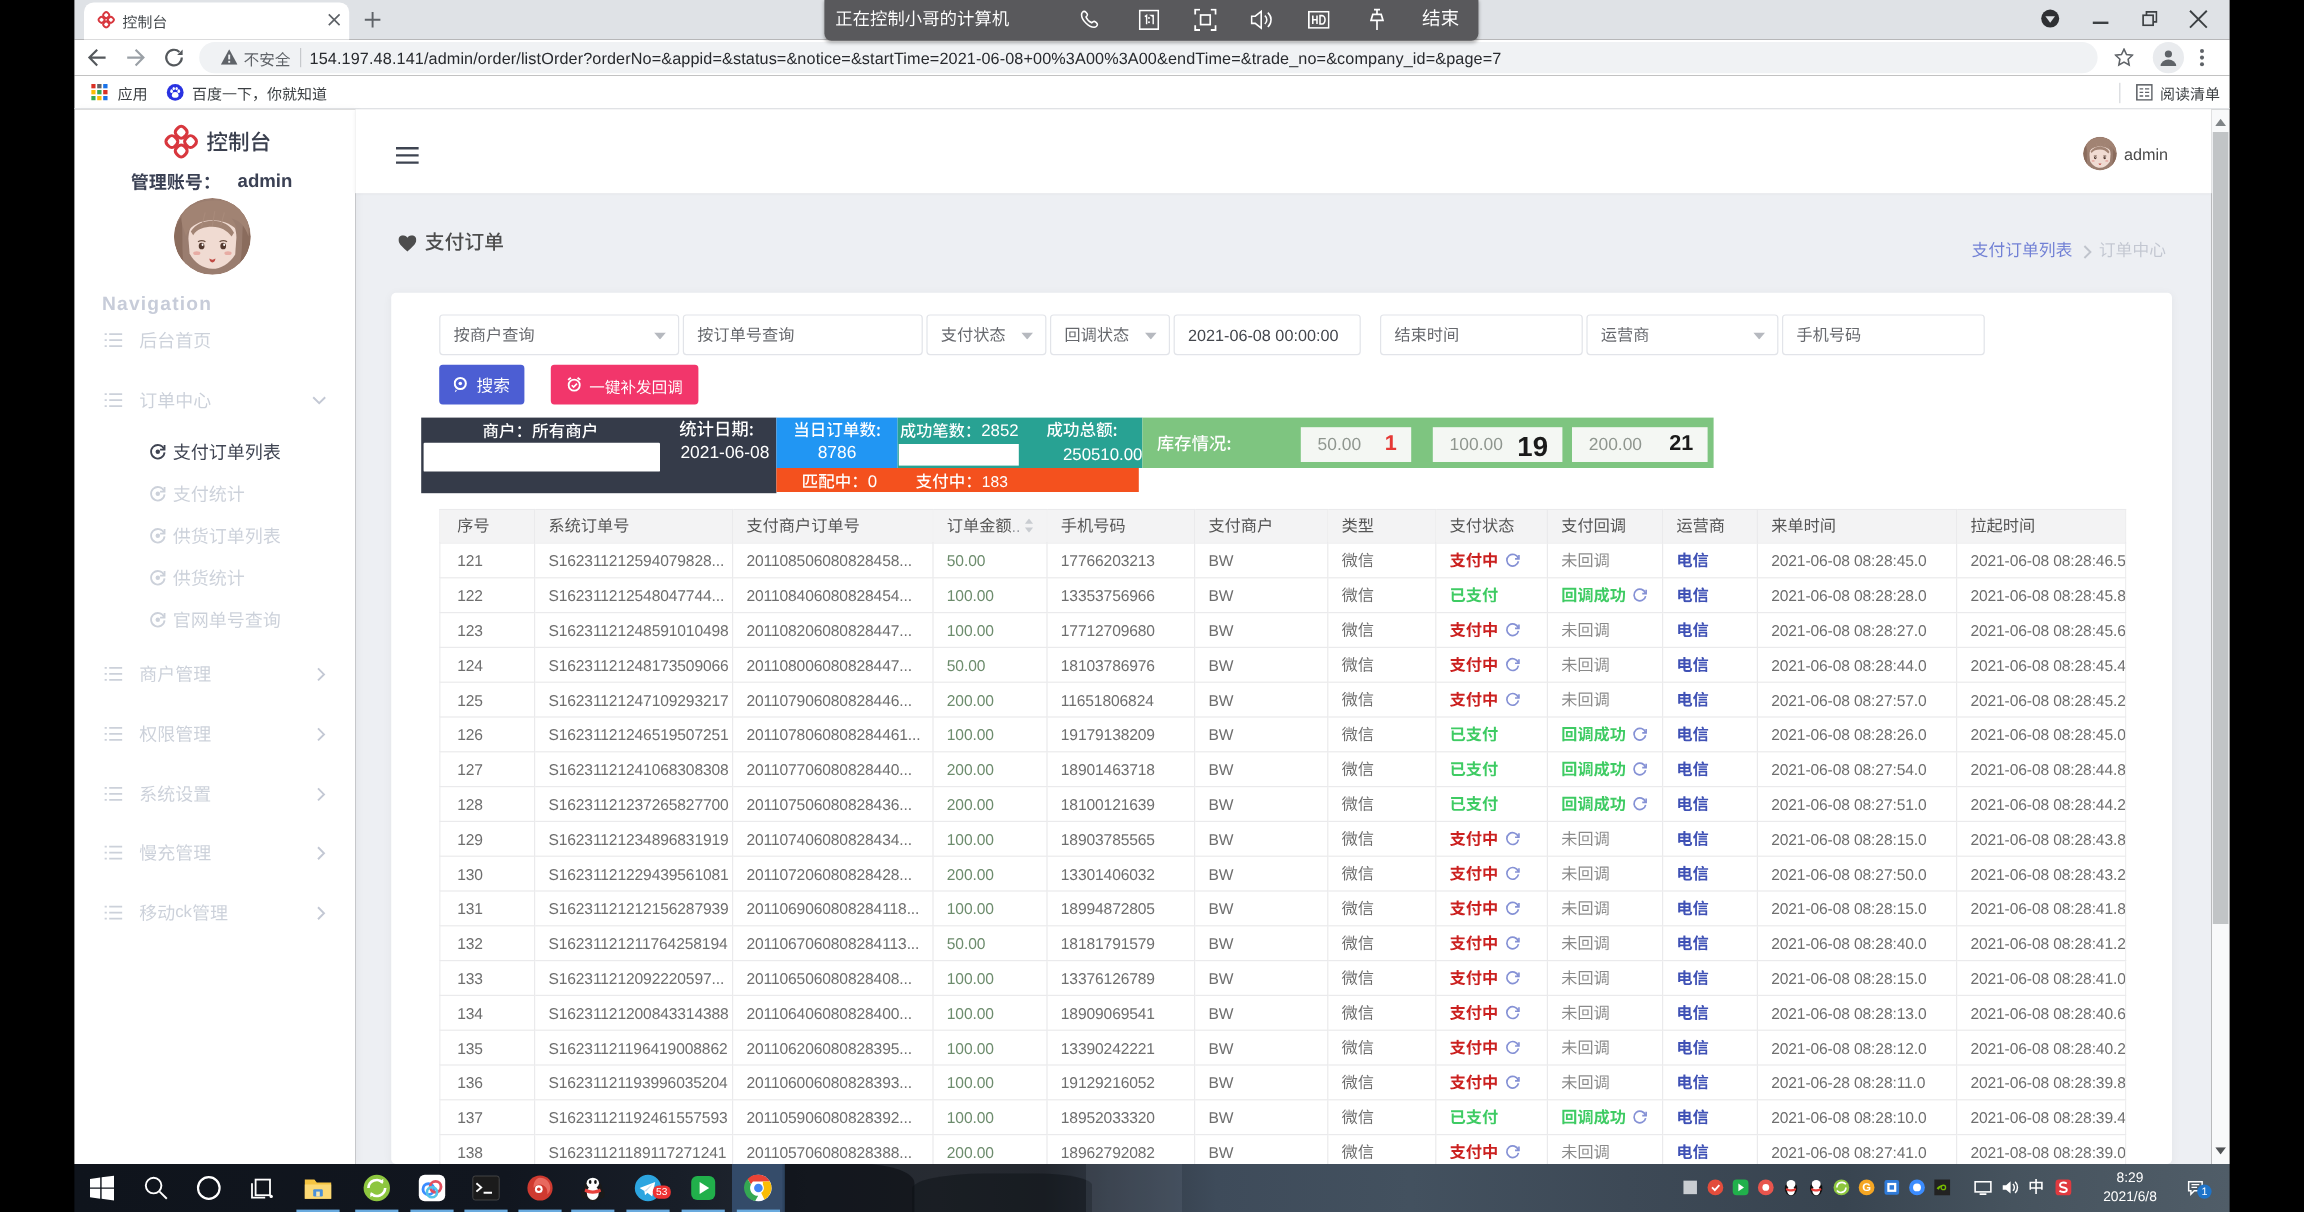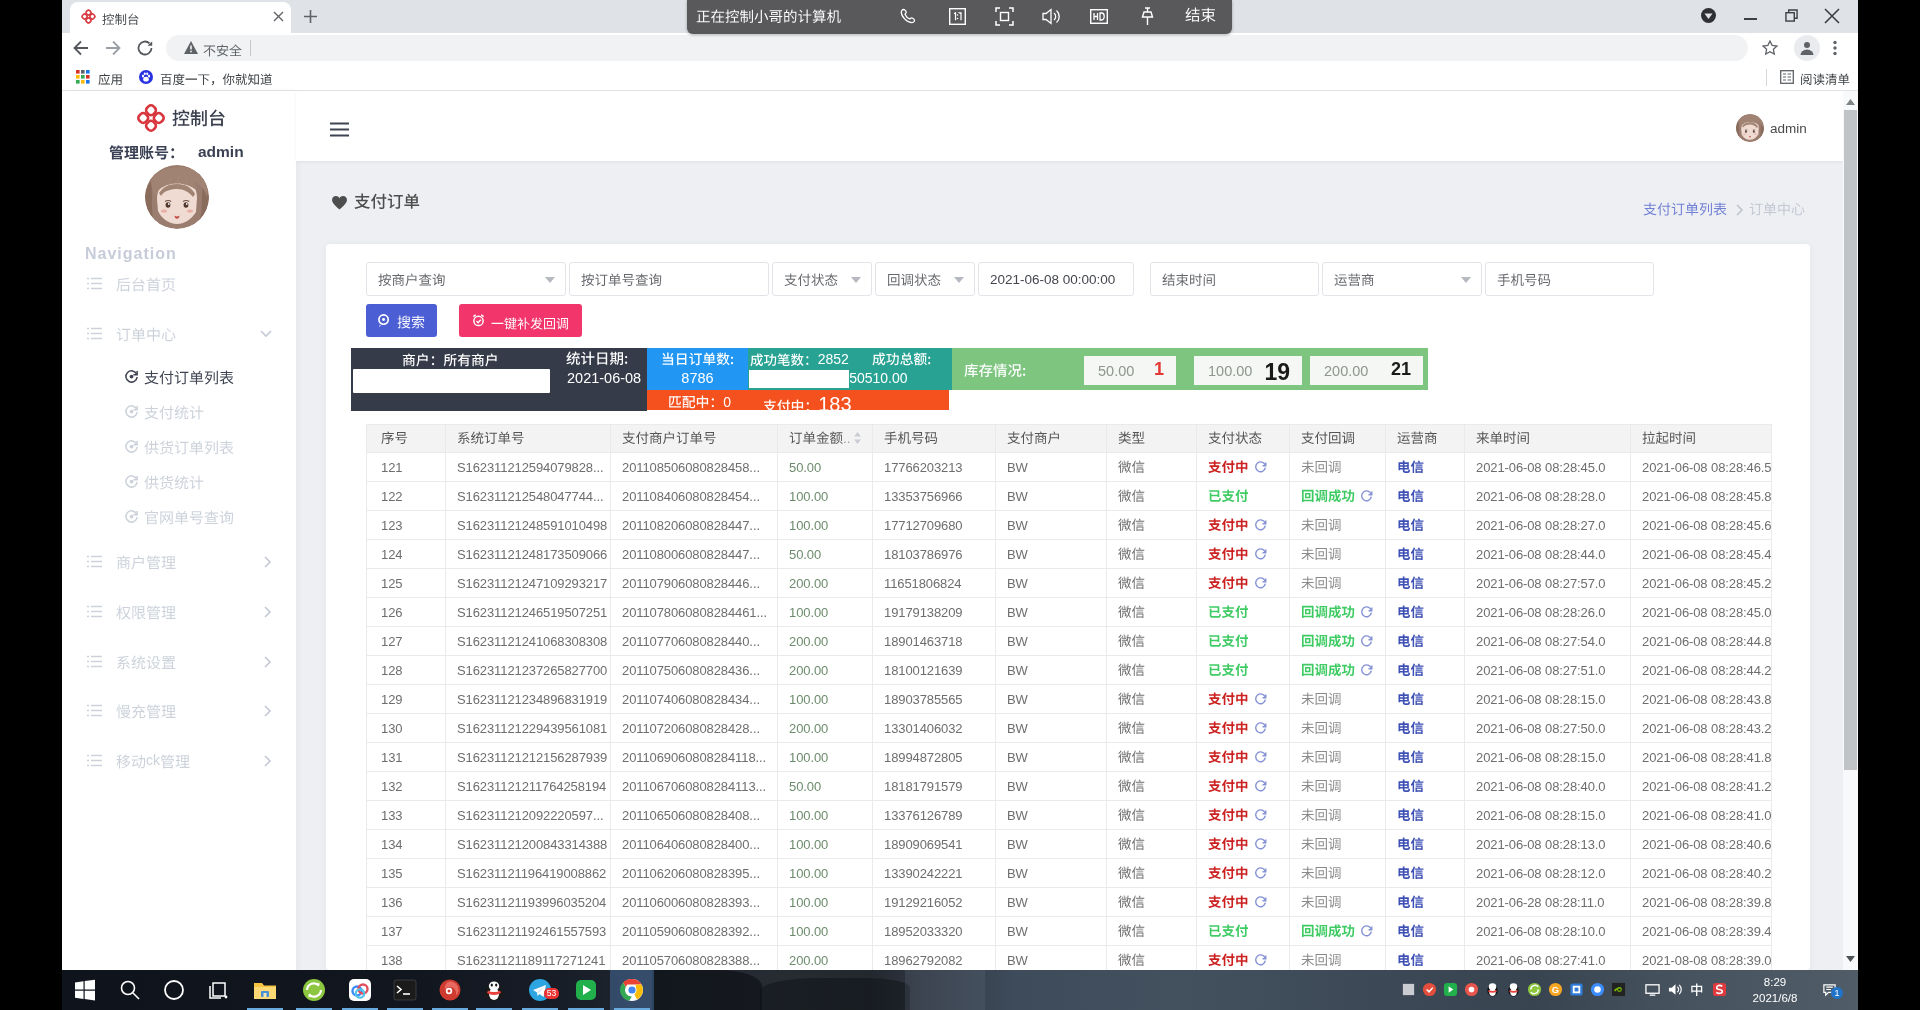--- a/index.html
+++ b/index.html
@@ -55,20 +55,21 @@
 <div class="ab" style="left:166px;top:35px;width:1582px;height:26px;background:#f0f2f4;border-radius:13px;"></div>
 <svg class="ab" style="left:184px;top:41px" width="14" height="13" viewBox="0 0 14 13">
       <path d="M7 0L14 13H0z" fill="#5f6368"></path>
       <rect x="6.2" y="4.5" width="1.6" height="4" fill="#f0f2f4"></rect>
       <rect x="6.2" y="9.7" width="1.6" height="1.6" fill="#f0f2f4"></rect>
     </svg>
 <div class="ab" style="left:203px;top:41px;width:44px;height:14px;color:#5f6368;"><svg class="zh" width="39.0" height="13" viewBox="0 -880 3000 1000">
         <path fill="currentColor" d="M559 -478C678 -398 828 -280 899 -203L960 -261C885 -338 733 -450 615 -526ZM69 -770V-693H514C415 -522 243 -353 44 -255C60 -238 83 -208 95 -189C234 -262 358 -365 459 -481V78H540V-584C566 -619 589 -656 610 -693H931V-770Z M1414 -823 C1430 -793 1447 -756 1461 -725 H1093 V-522 H1168 V-654 H1829 V-522 H1908 V-725 H1549 C1534 -758 1510 -806 1491 -842 ZM1656 -378 C1625 -297 1581 -232 1524 -178 C1452 -207 1379 -233 1310 -256 C1335 -292 1362 -334 1389 -378 ZM1299 -378 C1263 -320 1225 -266 1193 -223 C1276 -195 1367 -162 1456 -125 C1359 -60 1234 -18 1082 9 C1098 25 1121 59 1130 77 C1293 42 1429 -10 1536 -91 C1662 -36 1778 23 1852 73 L1914 8 C1837 -41 1723 -96 1599 -148 C1660 -209 1707 -285 1742 -378 H1935 V-449 H1430 C1457 -499 1482 -549 1502 -596 L1421 -612 C1401 -561 1372 -505 1341 -449 H1069 V-378 Z M2493 -851 C2392 -692 2209 -545 2026 -462 C2045 -446 2067 -421 2078 -401 C2118 -421 2158 -444 2197 -469 V-404 H2461 V-248 H2203 V-181 H2461 V-16 H2076 V52 H2929 V-16 H2539 V-181 H2809 V-248 H2539 V-404 H2809 V-470 C2847 -444 2885 -420 2925 -397 C2936 -419 2958 -445 2977 -460 C2814 -546 2666 -650 2542 -794 L2559 -820 ZM2200 -471 C2313 -544 2418 -637 2500 -739 C2595 -630 2696 -546 2807 -471 Z"></path>
       </svg></div>
 <div class="ab" style="left:250px;top:40px;width:1px;height:16px;background:#c6c9cc;"></div>
+<div class="ab" style="left:258px;top:41px;width:1480px;height:15px;font-size:13.5px;color:#27292d;letter-spacing:0.1px;">154.197.48.141/admin/order/listOrder?orderNo=&amp;appid=&amp;status=&amp;notice=&amp;startTime=2021-06-08+00%3A00%3A00&amp;endTime=&amp;trade_no=&amp;company_id=&amp;page=7</div>
 <svg class="ab" style="left:1762px;top:40px" width="16" height="16" viewBox="0 0 16 16">
       <path d="M8 1l2.1 4.4 4.9.6-3.6 3.3.9 4.8L8 11.7l-4.3 2.4.9-4.8L1 6l4.9-.6z" fill="none" stroke="#5f6368" stroke-width="1.3"></path>
     </svg>
 <div class="ab" style="left:1794px;top:35px;width:26px;height:26px;border-radius:50%;background:#e9ebee"></div>
 <svg class="ab" style="left:1799px;top:40px" width="16" height="16" viewBox="0 0 16 16">
       <circle cx="8" cy="5" r="3" fill="#5f6368"></circle>
       <path d="M1.5 15a6.5 5.4 0 0 1 13 0z" fill="#5f6368"></path>
     </svg>
 <svg class="ab" style="left:1833px;top:40px" width="4" height="16" viewBox="0 0 4 16">
       <circle cx="2" cy="2.5" r="1.7" fill="#5f6368"></circle>
@@ -419,27 +420,27 @@
         <path fill="currentColor" d="M114 -768C166 -698 218 -600 238 -536L329 -575C307 -639 255 -733 200 -802ZM788 -811C760 -733 709 -628 667 -561L750 -530C794 -595 848 -692 891 -779ZM112 -52V42H776V84H877V-494H551V-844H448V-494H132V-399H776V-277H166V-186H776V-52Z M1264 -344 H1739 V-88 H1264 ZM1264 -438 V-684 H1739 V-438 ZM1167 -780 V73 H1264 V7 H1739 V69 H1841 V-780 Z M2104 -769 C2158 -718 2228 -646 2260 -601 L2327 -669 C2294 -713 2222 -781 2168 -829 ZM2199 63 C2216 41 2250 17 2466 -131 C2457 -151 2444 -191 2439 -218 L2299 -126 V-533 H2047 V-442 H2207 V-108 C2207 -63 2173 -30 2152 -17 C2168 1 2191 41 2199 63 ZM2403 -764 V-669 H2692 V-47 C2692 -28 2684 -22 2665 -21 C2643 -21 2571 -20 2501 -23 C2516 3 2534 51 2539 79 C2634 79 2698 77 2738 60 C2779 44 2792 13 2792 -45 V-669 H2964 V-764 Z M3235 -430 H3449 V-340 H3235 ZM3547 -430 H3770 V-340 H3547 ZM3235 -594 H3449 V-504 H3235 ZM3547 -594 H3770 V-504 H3547 ZM3697 -839 C3675 -788 3637 -721 3603 -672 H3371 L3414 -693 C3394 -734 3348 -796 3308 -840 L3227 -803 C3260 -763 3296 -712 3318 -672 H3143 V-261 H3449 V-178 H3051 V-91 H3449 V82 H3547 V-91 H3951 V-178 H3547 V-261 H3867 V-672 H3709 C3739 -712 3772 -761 3801 -807 Z M4435 -828 C4418 -790 4387 -733 4363 -697 L4424 -669 C4451 -701 4483 -750 4514 -795 ZM4079 -795 C4105 -754 4130 -699 4138 -664 L4210 -696 C4201 -731 4174 -784 4147 -823 ZM4394 -250 C4373 -206 4345 -167 4312 -134 C4279 -151 4245 -167 4212 -182 L4250 -250 ZM4097 -151 C4144 -132 4197 -107 4246 -81 C4185 -40 4113 -11 4035 6 C4051 24 4069 57 4078 78 C4169 53 4253 16 4323 -39 C4355 -20 4383 -2 4405 15 L4462 -47 C4440 -62 4413 -78 4384 -95 C4436 -153 4476 -224 4501 -312 L4450 -331 L4435 -328 H4288 L4307 -374 L4224 -390 C4216 -370 4208 -349 4198 -328 H4066 V-250 H4158 C4138 -213 4116 -179 4097 -151 ZM4246 -845 V-662 H4047 V-586 H4217 C4168 -528 4097 -474 4032 -447 C4050 -429 4071 -397 4082 -376 C4138 -407 4198 -455 4246 -508 V-402 H4334 V-527 C4378 -494 4429 -453 4453 -430 L4504 -497 C4483 -511 4410 -557 4360 -586 H4532 V-662 H4334 V-845 ZM4621 -838 C4598 -661 4553 -492 4474 -387 C4494 -374 4530 -343 4544 -328 C4566 -361 4587 -398 4605 -439 C4626 -351 4652 -270 4686 -197 C4631 -107 4555 -38 4450 11 C4467 29 4492 68 4501 88 C4600 36 4675 -29 4732 -111 C4780 -33 4840 30 4914 75 C4928 52 4955 18 4976 1 C4896 -42 4833 -111 4783 -197 C4834 -298 4866 -420 4887 -567 H4953 V-654 H4675 C4688 -709 4699 -767 4708 -826 ZM4799 -567 C4785 -464 4765 -375 4735 -297 C4702 -379 4677 -470 4660 -567 Z M5149 -380 C5193 -380 5227 -413 5227 -460 C5227 -508 5193 -542 5149 -542 C5106 -542 5072 -508 5072 -460 C5072 -413 5106 -380 5149 -380 ZM5149 14 C5193 14 5227 -21 5227 -68 C5227 -115 5193 -149 5149 -149 C5106 -149 5072 -115 5072 -68 C5072 -21 5106 14 5149 14 Z"></path>
       </svg></div>
 <div class="ab" style="left:647px;top:370px;width:101px;height:16px;color:#fff;font-size:14.5px;text-align:center;">8786</div>
 <div class="ab" style="left:748px;top:351px;width:103px;height:15px;color:#fff;text-align:center;white-space:nowrap;"><svg class="zh" width="67.5" height="13.5" viewBox="0 -880 5000 1000">
         <path fill="currentColor" d="M531 -843C531 -789 533 -736 535 -683H119V-397C119 -266 112 -92 31 29C53 41 95 74 111 93C200 -36 217 -237 218 -382H379C376 -230 370 -173 359 -157C351 -148 342 -146 328 -146C311 -146 272 -147 230 -151C244 -127 255 -90 256 -62C304 -60 349 -60 375 -64C403 -67 422 -75 440 -97C461 -125 467 -212 471 -431C471 -443 472 -469 472 -469H218V-590H541C554 -433 577 -288 613 -173C551 -102 477 -43 393 2C414 20 448 60 462 80C532 38 596 -14 652 -74C698 20 757 77 831 77C914 77 948 30 964 -148C938 -157 904 -179 882 -201C877 -71 864 -20 838 -20C795 -20 756 -71 723 -157C796 -255 854 -370 897 -500L802 -523C774 -430 736 -346 688 -272C665 -362 648 -471 639 -590H955V-683H851L900 -735C862 -769 786 -816 727 -846L669 -789C723 -760 788 -716 826 -683H633C631 -735 630 -789 630 -843Z M1033 -192 1056 -94 C1164 -124 1308 -164 1443 -204 L1431 -294 L1280 -254 V-641 H1418 V-731 H1046 V-641 H1187 V-229 C1129 -214 1076 -201 1033 -192 ZM1586 -828 C1586 -757 1586 -688 1584 -622 H1429 V-532 H1580 C1566 -294 1514 -102 1308 10 C1331 27 1361 61 1375 85 C1600 -44 1659 -264 1675 -532 H1847 C1834 -194 1820 -63 1793 -32 C1782 -19 1772 -16 1752 -16 C1730 -16 1677 -17 1619 -21 C1636 5 1647 45 1649 72 C1705 75 1761 75 1795 71 C1830 67 1853 57 1877 26 C1914 -21 1927 -167 1941 -577 C1941 -590 1941 -622 1941 -622 H1679 C1681 -688 1682 -757 1682 -828 Z M2054 -173 2063 -91 2413 -119 V-57 C2413 46 2447 74 2571 74 C2598 74 2758 74 2787 74 C2889 74 2917 40 2929 -81 C2903 -86 2864 -100 2843 -115 C2836 -26 2828 -8 2780 -8 C2744 -8 2607 -8 2579 -8 C2520 -8 2509 -17 2509 -58 V-126 L2948 -161 L2939 -242 L2509 -208 V-295 L2864 -323 L2855 -400 L2509 -374 V-447 C2641 -459 2767 -476 2868 -498 L2822 -576 C2650 -538 2367 -513 2120 -502 C2129 -481 2139 -447 2141 -424 C2228 -427 2321 -432 2413 -439 V-367 L2102 -343 L2111 -264 L2413 -288 V-201 ZM2180 -850 C2149 -753 2094 -656 2030 -593 C2053 -580 2092 -555 2110 -541 C2142 -577 2173 -624 2202 -675 H2238 C2263 -629 2289 -576 2298 -541 L2380 -574 C2371 -601 2353 -639 2333 -675 H2479 V-755 H2242 C2253 -779 2263 -803 2271 -827 ZM2580 -850 C2550 -755 2495 -663 2428 -604 C2451 -592 2491 -566 2509 -550 C2542 -583 2574 -627 2603 -675 H2660 C2682 -638 2704 -596 2713 -566 L2795 -597 C2787 -619 2773 -647 2756 -675 H2942 V-755 H2644 C2655 -779 2664 -803 2672 -828 Z M3435 -828 C3418 -790 3387 -733 3363 -697 L3424 -669 C3451 -701 3483 -750 3514 -795 ZM3079 -795 C3105 -754 3130 -699 3138 -664 L3210 -696 C3201 -731 3174 -784 3147 -823 ZM3394 -250 C3373 -206 3345 -167 3312 -134 C3279 -151 3245 -167 3212 -182 L3250 -250 ZM3097 -151 C3144 -132 3197 -107 3246 -81 C3185 -40 3113 -11 3035 6 C3051 24 3069 57 3078 78 C3169 53 3253 16 3323 -39 C3355 -20 3383 -2 3405 15 L3462 -47 C3440 -62 3413 -78 3384 -95 C3436 -153 3476 -224 3501 -312 L3450 -331 L3435 -328 H3288 L3307 -374 L3224 -390 C3216 -370 3208 -349 3198 -328 H3066 V-250 H3158 C3138 -213 3116 -179 3097 -151 ZM3246 -845 V-662 H3047 V-586 H3217 C3168 -528 3097 -474 3032 -447 C3050 -429 3071 -397 3082 -376 C3138 -407 3198 -455 3246 -508 V-402 H3334 V-527 C3378 -494 3429 -453 3453 -430 L3504 -497 C3483 -511 3410 -557 3360 -586 H3532 V-662 H3334 V-845 ZM3621 -838 C3598 -661 3553 -492 3474 -387 C3494 -374 3530 -343 3544 -328 C3566 -361 3587 -398 3605 -439 C3626 -351 3652 -270 3686 -197 C3631 -107 3555 -38 3450 11 C3467 29 3492 68 3501 88 C3600 36 3675 -29 3732 -111 C3780 -33 3840 30 3914 75 C3928 52 3955 18 3976 1 C3896 -42 3833 -111 3783 -197 C3834 -298 3866 -420 3887 -567 H3953 V-654 H3675 C3688 -709 3699 -767 3708 -826 ZM3799 -567 C3785 -464 3765 -375 3735 -297 C3702 -379 3677 -470 3660 -567 Z M4250 -478 C4296 -478 4334 -513 4334 -561 C4334 -611 4296 -645 4250 -645 C4204 -645 4166 -611 4166 -561 C4166 -513 4204 -478 4250 -478 ZM4250 6 C4296 6 4334 -29 4334 -77 C4334 -127 4296 -161 4250 -161 C4204 -161 4166 -127 4166 -77 C4166 -29 4204 6 4250 6 Z"></path>
       </svg><span style="font-size:14px;position:relative;top:-1px">2852</span></div>
 <div class="ab" style="left:749px;top:370px;width:100px;height:18px;background:#fff;"></div>
 <div class="ab" style="left:851px;top:350px;width:101px;height:16px;color:#fff;text-align:center;"><svg class="zh" width="59.3" height="13.8" viewBox="0 -880 4298 1000">
         <path fill="currentColor" d="M531 -843C531 -789 533 -736 535 -683H119V-397C119 -266 112 -92 31 29C53 41 95 74 111 93C200 -36 217 -237 218 -382H379C376 -230 370 -173 359 -157C351 -148 342 -146 328 -146C311 -146 272 -147 230 -151C244 -127 255 -90 256 -62C304 -60 349 -60 375 -64C403 -67 422 -75 440 -97C461 -125 467 -212 471 -431C471 -443 472 -469 472 -469H218V-590H541C554 -433 577 -288 613 -173C551 -102 477 -43 393 2C414 20 448 60 462 80C532 38 596 -14 652 -74C698 20 757 77 831 77C914 77 948 30 964 -148C938 -157 904 -179 882 -201C877 -71 864 -20 838 -20C795 -20 756 -71 723 -157C796 -255 854 -370 897 -500L802 -523C774 -430 736 -346 688 -272C665 -362 648 -471 639 -590H955V-683H851L900 -735C862 -769 786 -816 727 -846L669 -789C723 -760 788 -716 826 -683H633C631 -735 630 -789 630 -843Z M1033 -192 1056 -94 C1164 -124 1308 -164 1443 -204 L1431 -294 L1280 -254 V-641 H1418 V-731 H1046 V-641 H1187 V-229 C1129 -214 1076 -201 1033 -192 ZM1586 -828 C1586 -757 1586 -688 1584 -622 H1429 V-532 H1580 C1566 -294 1514 -102 1308 10 C1331 27 1361 61 1375 85 C1600 -44 1659 -264 1675 -532 H1847 C1834 -194 1820 -63 1793 -32 C1782 -19 1772 -16 1752 -16 C1730 -16 1677 -17 1619 -21 C1636 5 1647 45 1649 72 C1705 75 1761 75 1795 71 C1830 67 1853 57 1877 26 C1914 -21 1927 -167 1941 -577 C1941 -590 1941 -622 1941 -622 H1679 C1681 -688 1682 -757 1682 -828 Z M2752 -213 C2810 -144 2868 -50 2888 13 L2966 -34 C2945 -98 2884 -188 2825 -255 ZM2275 -245 V-48 C2275 47 2308 74 2440 74 C2467 74 2624 74 2652 74 C2753 74 2783 44 2796 -75 C2768 -80 2728 -95 2706 -109 C2701 -25 2692 -12 2644 -12 C2607 -12 2476 -12 2448 -12 C2386 -12 2375 -17 2375 -49 V-245 ZM2127 -230 C2110 -151 2078 -62 2038 -11 L2126 30 C2169 -32 2201 -129 2217 -214 ZM2279 -557 H2722 V-403 H2279 ZM2178 -646 V-313 H2481 L2415 -261 C2478 -217 2552 -148 2588 -100 L2658 -161 C2621 -206 2548 -271 2484 -313 H2829 V-646 H2676 C2708 -695 2741 -751 2771 -804 L2673 -844 C2650 -784 2609 -705 2572 -646 H2376 L2434 -674 C2417 -723 2372 -791 2329 -841 L2248 -804 C2286 -756 2324 -692 2342 -646 Z M3687 -486 C3683 -187 3672 -53 3452 22 C3469 37 3491 68 3500 89 C3743 2 3763 -159 3768 -486 ZM3739 -74 C3802 -27 3885 40 3925 82 L3976 16 C3935 -25 3851 -88 3789 -132 ZM3528 -608 V-136 H3607 V-533 H3842 V-139 H3924 V-608 H3739 C3751 -637 3764 -670 3776 -703 H3958 V-786 H3515 V-703 H3691 C3681 -672 3669 -637 3657 -608 ZM3205 -822 C3217 -799 3230 -772 3240 -747 H3053 V-585 H3135 V-671 H3413 V-585 H3498 V-747 H3341 C3328 -776 3308 -813 3293 -841 ZM3141 -407 3207 -372 C3155 -339 3095 -312 3034 -294 C3046 -276 3064 -232 3069 -207 L3121 -227 V76 H3205 V47 H3359 V75 H3446 V-231 H3129 C3186 -256 3241 -288 3291 -327 C3352 -293 3409 -259 3446 -233 L3511 -298 C3473 -322 3417 -353 3357 -385 C3404 -432 3444 -486 3472 -547 L3421 -581 L3405 -578 H3259 C3270 -595 3280 -613 3289 -630 L3204 -646 C3174 -582 3116 -508 3031 -453 C3048 -442 3073 -412 3085 -393 C3134 -428 3175 -466 3208 -507 H3353 C3333 -477 3308 -450 3279 -425 L3202 -463 ZM3205 -28 V-156 H3359 V-28 Z M4149 -380 C4193 -380 4227 -413 4227 -460 C4227 -508 4193 -542 4149 -542 C4106 -542 4072 -508 4072 -460 C4072 -413 4106 -380 4149 -380 ZM4149 14 C4193 14 4227 -21 4227 -68 C4227 -115 4193 -149 4149 -149 C4106 -149 4072 -115 4072 -68 C4072 -21 4106 14 4149 14 Z"></path>
       </svg></div>
-<div class="ab" style="left:824px;top:370px;width:101px;height:16px;color:#fff;font-size:14px;text-align:center;">250510.00</div>
+<div class="ab" style="left:851px;top:370px;width:101px;height:16px;color:#fff;font-size:14px;text-align:right;">250510.00</div>
 <div class="ab" style="left:668px;top:393px;width:90px;height:15px;color:#fff;white-space:nowrap;"><svg class="zh" width="55.2" height="13.8" viewBox="0 -880 4000 1000">
         <path fill="currentColor" d="M927 -784H89V27H942V-64H182V-693H360C356 -451 344 -301 206 -214C227 -198 255 -163 266 -140C427 -243 448 -420 452 -693H606V-303C606 -206 629 -176 717 -176C735 -176 805 -176 824 -176C902 -176 926 -220 935 -374C909 -381 871 -396 851 -412C847 -286 843 -264 815 -264C800 -264 744 -264 731 -264C703 -264 699 -269 699 -303V-693H927Z M1546 -799 V-708 H1841 V-489 H1550 V-62 C1550 44 1581 73 1682 73 C1703 73 1815 73 1838 73 C1935 73 1961 24 1971 -142 C1945 -148 1906 -164 1885 -181 C1879 -41 1872 -16 1831 -16 C1805 -16 1713 -16 1694 -16 C1651 -16 1643 -23 1643 -62 V-399 H1841 V-333 H1933 V-799 ZM1147 -151 H1405 V-62 H1147 ZM1147 -219 V-302 C1158 -296 1177 -280 1184 -271 C1240 -325 1253 -403 1253 -462 V-542 H1299 V-365 C1299 -311 1311 -300 1353 -300 C1361 -300 1387 -300 1395 -300 H1405 V-219 ZM1051 -806 V-722 H1191 V-622 H1073 V79 H1147 V13 H1405 V66 H1482 V-622 H1372 V-722 H1503 V-806 ZM1255 -622 V-722 H1306 V-622 ZM1147 -304 V-542 H1205 V-463 C1205 -413 1197 -352 1147 -304 ZM1347 -542 H1405 V-351 L1401 -354 C1399 -351 1397 -351 1387 -351 C1381 -351 1362 -351 1358 -351 C1348 -351 1347 -352 1347 -365 Z M2448 -844 V-668 H2093 V-178 H2187 V-238 H2448 V83 H2547 V-238 H2809 V-183 H2907 V-668 H2547 V-844 ZM2187 -331 V-575 H2448 V-331 ZM2809 -331 H2547 V-575 H2809 Z M3250 -478 C3296 -478 3334 -513 3334 -561 C3334 -611 3296 -645 3250 -645 C3204 -645 3166 -611 3166 -561 C3166 -513 3204 -478 3250 -478 ZM3250 6 C3296 6 3334 -29 3334 -77 C3334 -127 3296 -161 3250 -161 C3204 -161 3166 -127 3166 -77 C3166 -29 3204 6 3250 6 Z"></path>
       </svg><span style="font-size:14px">0</span></div>
 <div class="ab" style="left:763px;top:393px;width:100px;height:15px;color:#fff;white-space:nowrap;"><svg class="zh" width="55.2" height="13.8" viewBox="0 -880 4000 1000">
         <path fill="currentColor" d="M448 -844V-701H73V-607H448V-469H121V-376H239L203 -363C256 -262 325 -178 411 -112C299 -60 169 -27 30 -7C48 15 73 59 81 84C233 57 376 15 500 -52C611 12 747 55 907 78C920 51 946 9 967 -14C824 -31 700 -64 596 -113C706 -192 794 -297 849 -434L783 -472L765 -469H546V-607H923V-701H546V-844ZM301 -376H711C662 -287 592 -218 505 -163C418 -219 349 -290 301 -376Z M1403 -399 C1451 -321 1513 -215 1541 -153 L1630 -200 C1600 -260 1534 -362 1485 -438 ZM1743 -833 V-624 H1347 V-529 H1743 V-37 C1743 -15 1734 -8 1710 -7 C1686 -6 1602 -5 1520 -9 C1534 17 1551 59 1557 85 C1666 86 1738 85 1781 70 C1824 55 1841 29 1841 -37 V-529 H1960 V-624 H1841 V-833 ZM1282 -838 C1226 -686 1132 -537 1032 -441 C1050 -418 1079 -368 1089 -345 C1119 -376 1149 -411 1178 -449 V82 H1273 V-595 C1312 -663 1347 -736 1375 -809 Z M2448 -844 V-668 H2093 V-178 H2187 V-238 H2448 V83 H2547 V-238 H2809 V-183 H2907 V-668 H2547 V-844 ZM2187 -331 V-575 H2448 V-331 ZM2809 -331 H2547 V-575 H2809 Z M3250 -478 C3296 -478 3334 -513 3334 -561 C3334 -611 3296 -645 3250 -645 C3204 -645 3166 -611 3166 -561 C3166 -513 3204 -478 3250 -478 ZM3250 6 C3296 6 3334 -29 3334 -77 C3334 -127 3296 -161 3250 -161 C3204 -161 3166 -127 3166 -77 C3166 -29 3204 6 3250 6 Z"></path>
-      </svg><span style="font-size:20px">183</span></div>
+      </svg><span style="font-size:13px">183</span></div>
 <div class="ab" style="left:964px;top:362px;width:72px;height:16px;color:#fff;"><svg class="zh" width="62.3" height="14.5" viewBox="0 -880 4298 1000">
         <path fill="currentColor" d="M324 -231C333 -240 372 -245 422 -245H585V-145H237V-58H585V83H679V-58H956V-145H679V-245H889V-330H679V-426H585V-330H418C446 -371 474 -418 500 -467H918V-552H543L571 -616L473 -648C463 -616 450 -583 437 -552H263V-467H398C377 -426 358 -394 349 -380C329 -347 312 -327 293 -322C304 -297 320 -250 324 -231ZM466 -824C480 -801 494 -772 504 -746H116V-461C116 -314 110 -109 27 34C49 44 91 72 107 88C197 -65 210 -301 210 -461V-658H956V-746H611C599 -778 580 -817 560 -846Z M1609 -347 V-270 H1341 V-182 H1609 V-23 C1609 -10 1605 -6 1587 -5 C1570 -4 1511 -4 1451 -6 C1463 20 1475 57 1479 84 C1563 84 1620 84 1657 70 C1695 56 1704 30 1704 -21 V-182 H1959 V-270 H1704 V-318 C1775 -365 1848 -425 1901 -483 L1841 -531 L1821 -526 H1423 V-440 H1733 C1695 -405 1650 -371 1609 -347 ZM1378 -845 C1367 -802 1353 -758 1336 -714 H1059 V-623 H1296 C1232 -492 1142 -372 1025 -292 C1040 -270 1062 -229 1072 -204 C1111 -231 1147 -261 1180 -294 V83 H1275 V-405 C1325 -472 1367 -546 1402 -623 H1942 V-714 H1440 C1453 -749 1465 -785 1476 -821 Z M2066 -649 C2061 -569 2045 -458 2023 -389 L2094 -365 C2116 -442 2132 -559 2135 -640 ZM2464 -201 H2798 V-138 H2464 ZM2464 -270 V-332 H2798 V-270 ZM2584 -844 V-770 H2336 V-701 H2584 V-647 H2362 V-581 H2584 V-523 H2306 V-453 H2962 V-523 H2677 V-581 H2906 V-647 H2677 V-701 H2932 V-770 H2677 V-844 ZM2376 -403 V84 H2464 V-70 H2798 V-15 C2798 -2 2794 2 2780 2 C2767 2 2719 3 2672 0 C2683 23 2695 58 2699 82 C2769 82 2816 81 2848 68 C2879 54 2888 30 2888 -13 V-403 ZM2148 -844 V83 H2234 V-672 C2254 -626 2276 -566 2286 -529 L2350 -560 C2339 -596 2315 -656 2293 -702 L2234 -678 V-844 Z M3064 -725 C3127 -674 3201 -600 3232 -549 L3302 -621 C3267 -671 3192 -740 3129 -787 ZM3036 -100 3109 -32 C3172 -125 3244 -247 3299 -351 L3236 -417 C3174 -304 3092 -176 3036 -100 ZM3454 -706 H3805 V-461 H3454 ZM3362 -796 V-371 H3469 C3459 -184 3430 -60 3240 10 C3261 27 3286 62 3297 85 C3510 0 3550 -150 3564 -371 H3667 V-50 C3667 42 3687 70 3773 70 C3789 70 3850 70 3867 70 C3942 70 3965 28 3973 -130 C3949 -137 3909 -151 3890 -167 C3887 -36 3883 -15 3858 -15 C3845 -15 3797 -15 3787 -15 C3763 -15 3758 -20 3758 -51 V-371 H3902 V-796 Z M4149 -380 C4193 -380 4227 -413 4227 -460 C4227 -508 4193 -542 4149 -542 C4106 -542 4072 -508 4072 -460 C4072 -413 4106 -380 4149 -380 ZM4149 14 C4193 14 4227 -21 4227 -68 C4227 -115 4193 -149 4149 -149 C4106 -149 4072 -115 4072 -68 C4072 -21 4106 14 4149 14 Z"></path>
       </svg></div>
 <div class="ab" style="left:1084px;top:356px;width:92px;height:29px;background:#f4f7f3;">
       <div style="position:absolute;left:14px;top:7px;font-size:14.5px;color:#8f968f">50.00</div>
       <div style="position:absolute;right:12px;top:3px;font-size:18px;font-weight:bold;color:#e53935">1</div>
     </div>
 <div class="ab" style="left:1194px;top:356px;width:108px;height:29px;background:#f4f7f3;">
       <div style="position:absolute;left:14px;top:7px;font-size:14.5px;color:#8f968f">100.00</div>
       <div style="position:absolute;right:12px;top:3px;font-size:23px;font-weight:bold;color:#1a1a1a">19</div>

